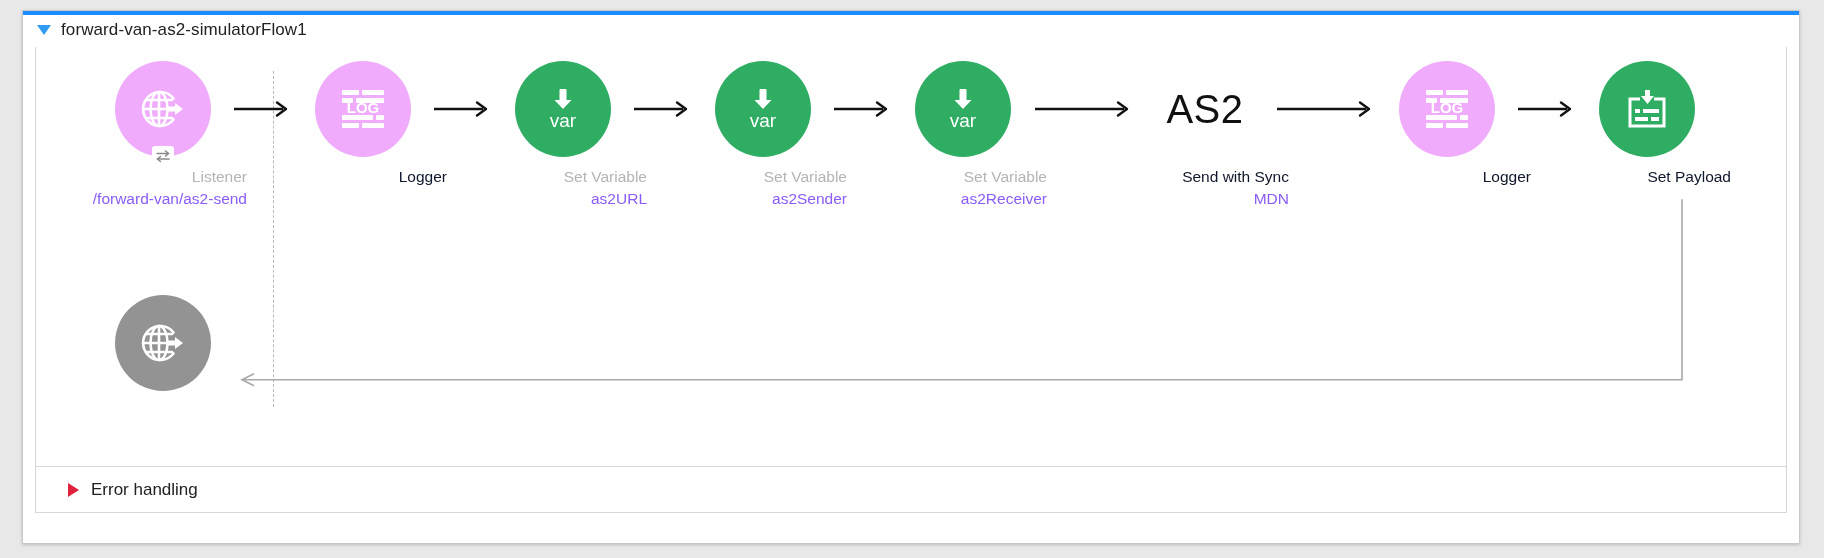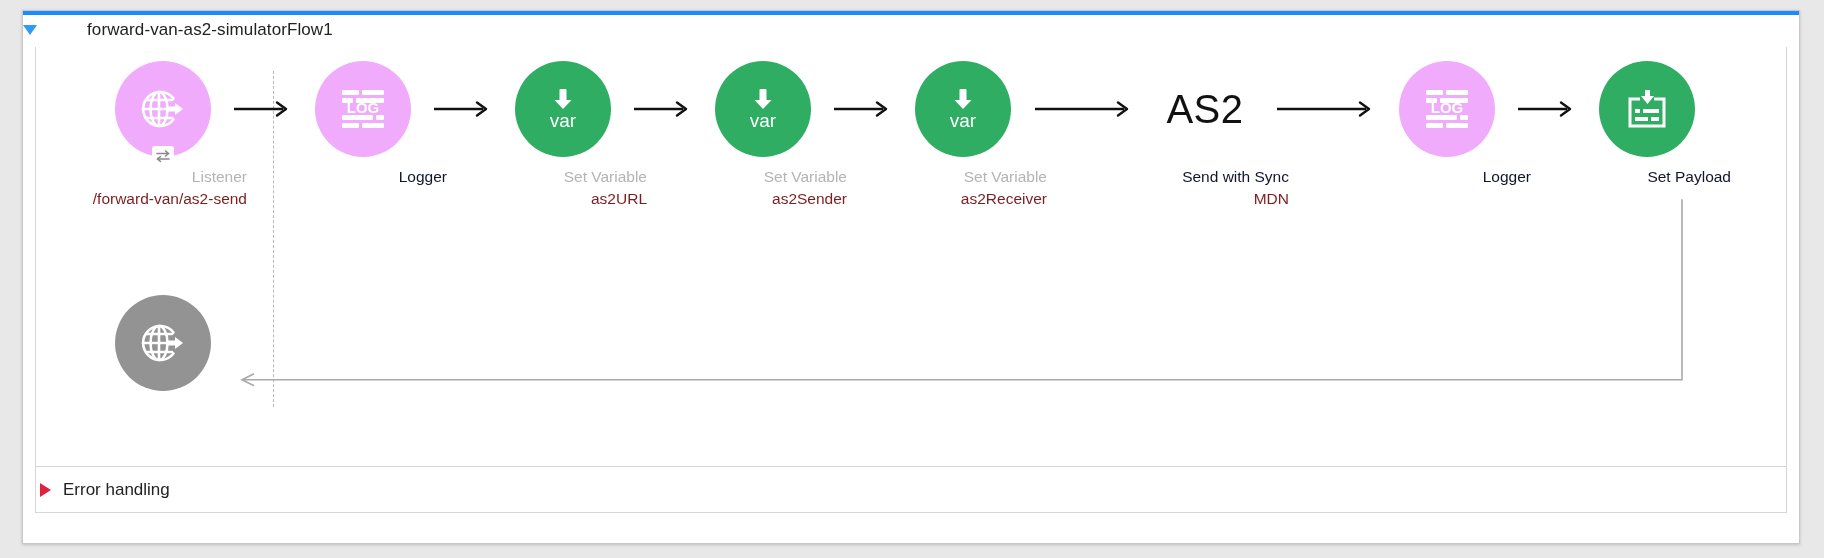--- a/index.html
+++ b/index.html
@@ -37,23 +37,23 @@
   }
 
   
   .flow-header {
     position: absolute;
     left: 0; top: 4px;
     width: 100%;
     height: 30px;
     display: flex;
     align-items: center;
+    padding-left: 14px;
     box-sizing: border-box;
     background: #ffffff;
-    gap: 40px;
   }
   .disclosure-down {
     width: 0; height: 0;
     border-left: 7px solid transparent;
     border-right: 7px solid transparent;
     border-top: 10px solid #2f9bf5;
     margin-right: 10px;
   }
   .flow-title {
     font-size: 17px;
@@ -123,21 +123,21 @@
     line-height: 1.35;
     width: 168px;
   }
   .label-type {
     font-size: 15.5px;
     color: #b4b4b4;
   }
   .label-type.dark { color: #0f172a; }
   .label-name {
     font-size: 15.5px;
-    color: #7f1d1d;
+    color: #8b5cf6;
     margin-top: 1px;
   }
 
   
   .connector {
     flex: 0 0 auto;
     width: 66px;
     height: 96px;
     display: flex;
     align-items: center;
@@ -197,21 +197,21 @@
     position: absolute;
     left: 12px;
     top: 456px;
     width: 1752px;
     height: 46px;
     border: 1px solid #d6d6d6;
     border-top: none;
     box-sizing: border-box;
     display: flex;
     align-items: center;
-    padding-left: 4px;
+    padding-left: 32px;
     background: #fff;
   }
   .disclosure-right {
     width: 0; height: 0;
     border-top: 7px solid transparent;
     border-bottom: 7px solid transparent;
     border-left: 11px solid #e0213c;
     margin-right: 12px;
   }
   .error-handling-label {

